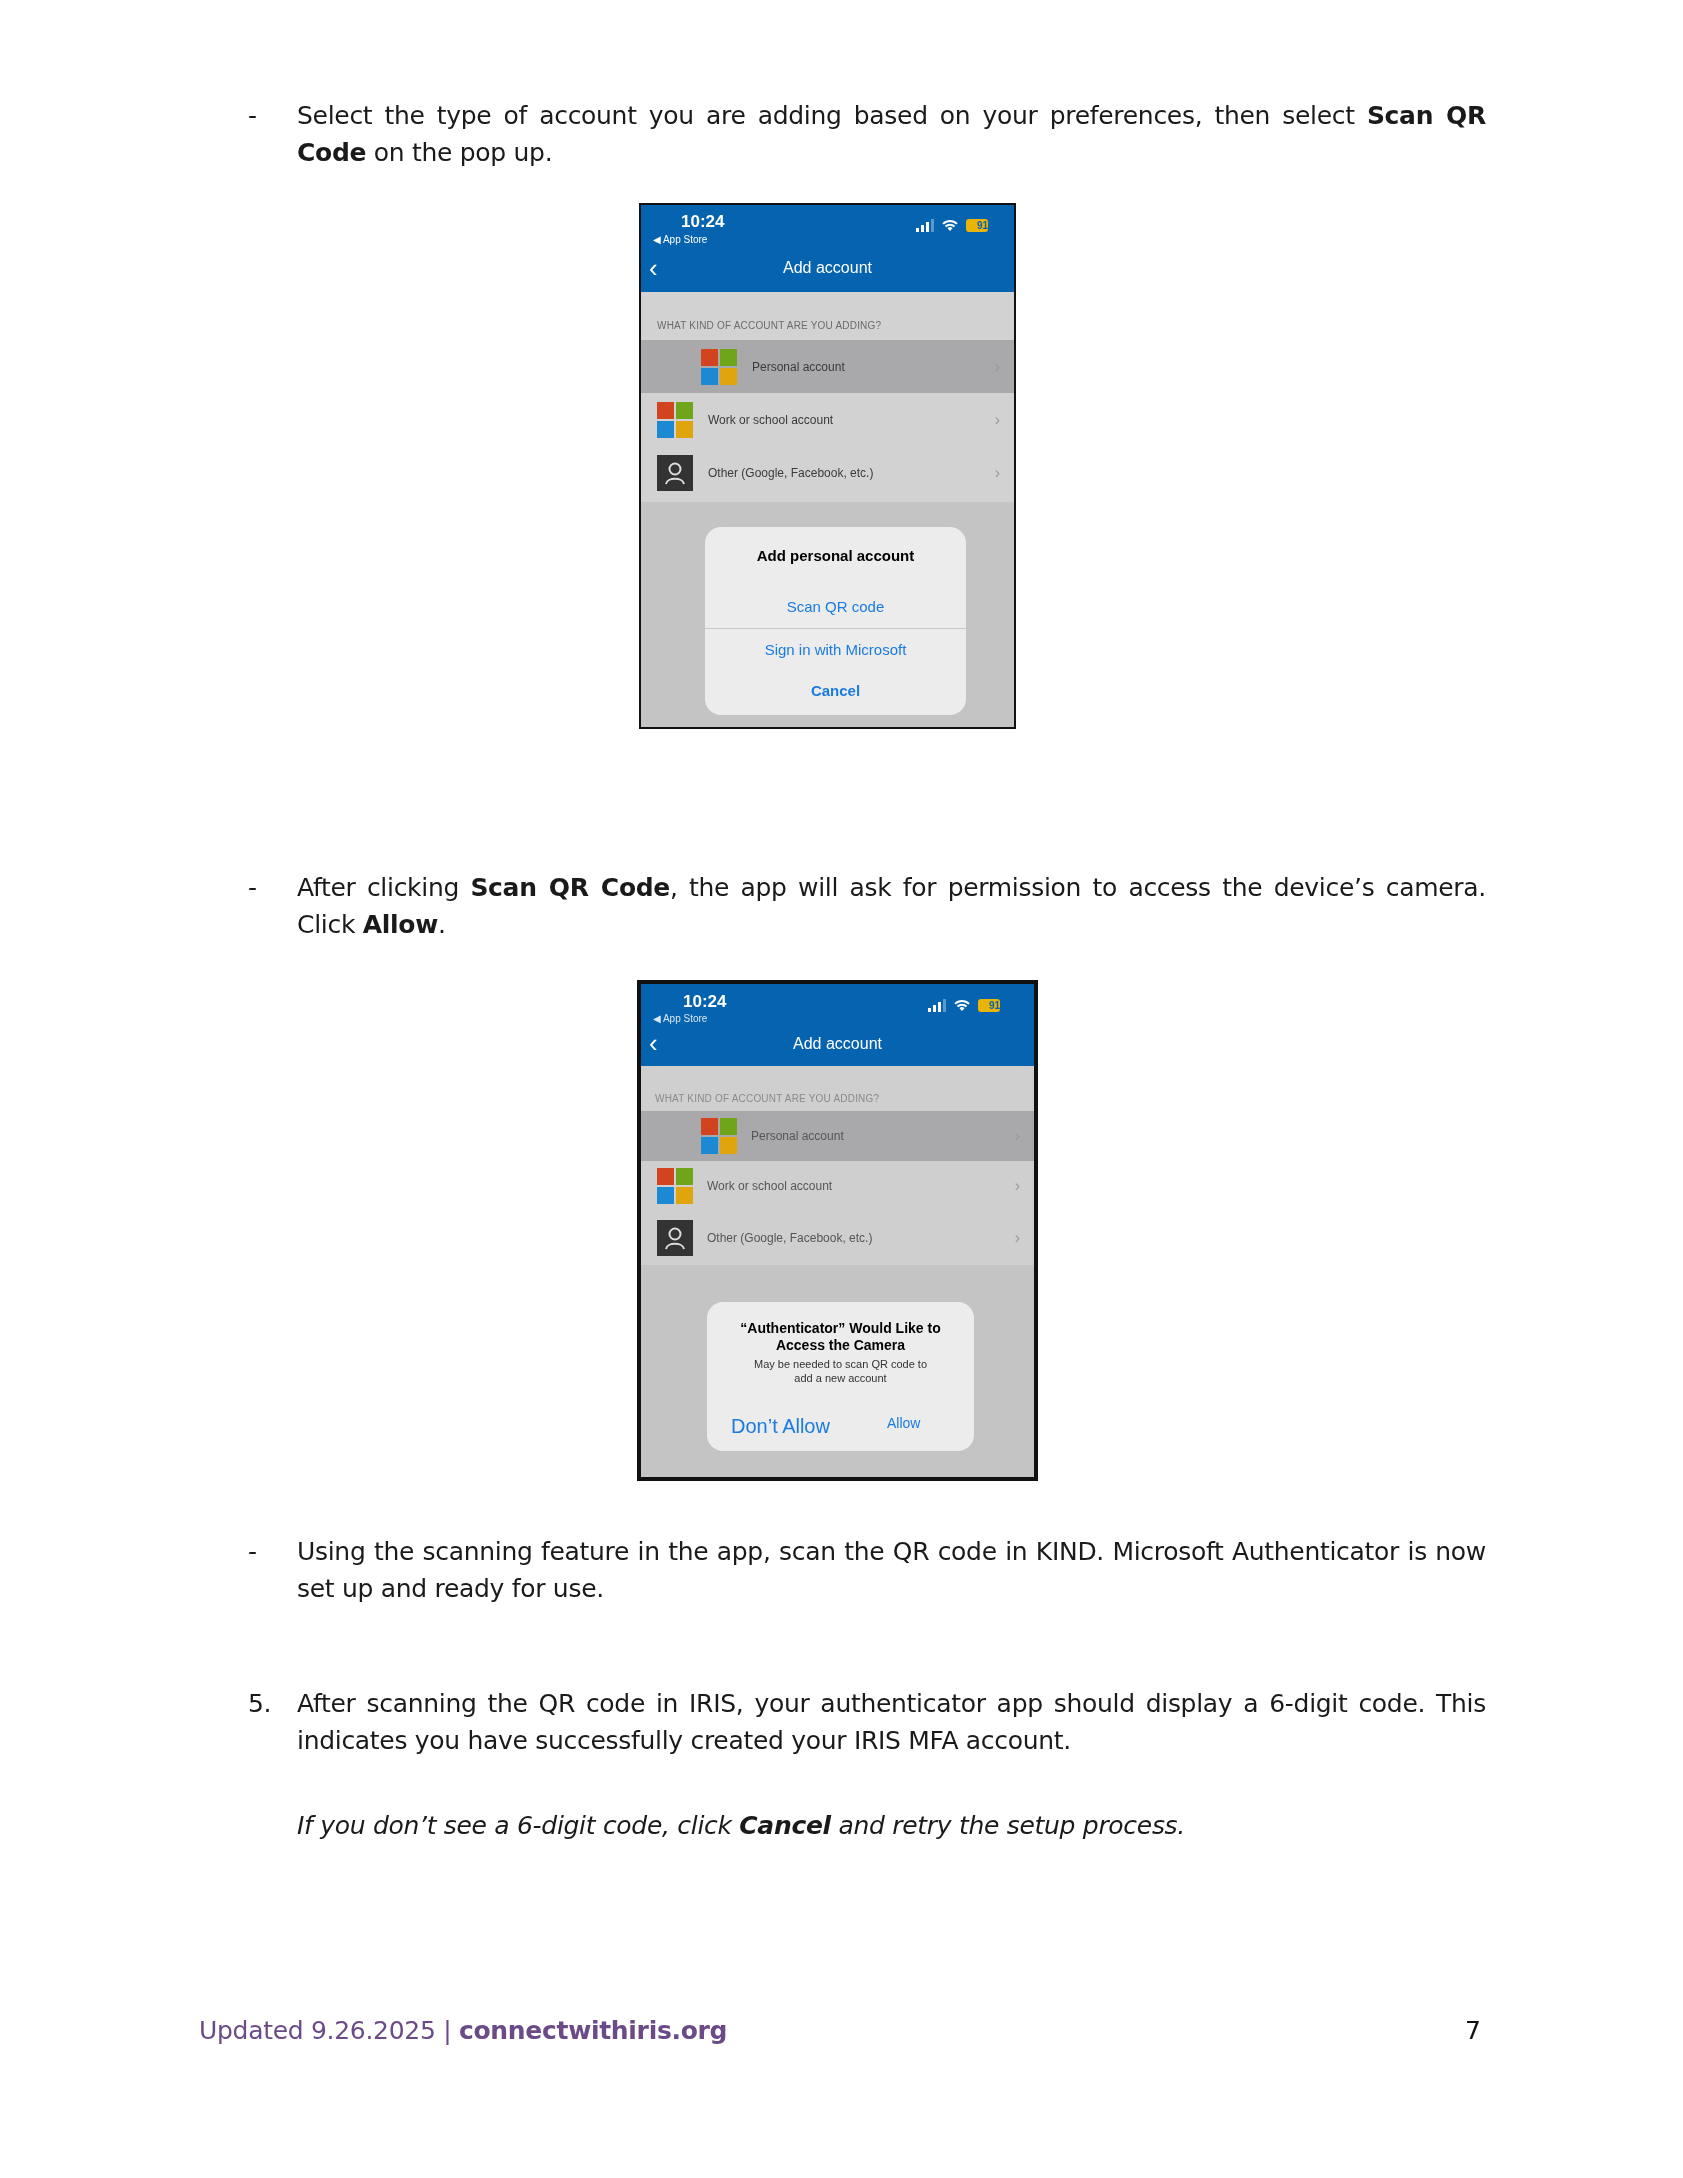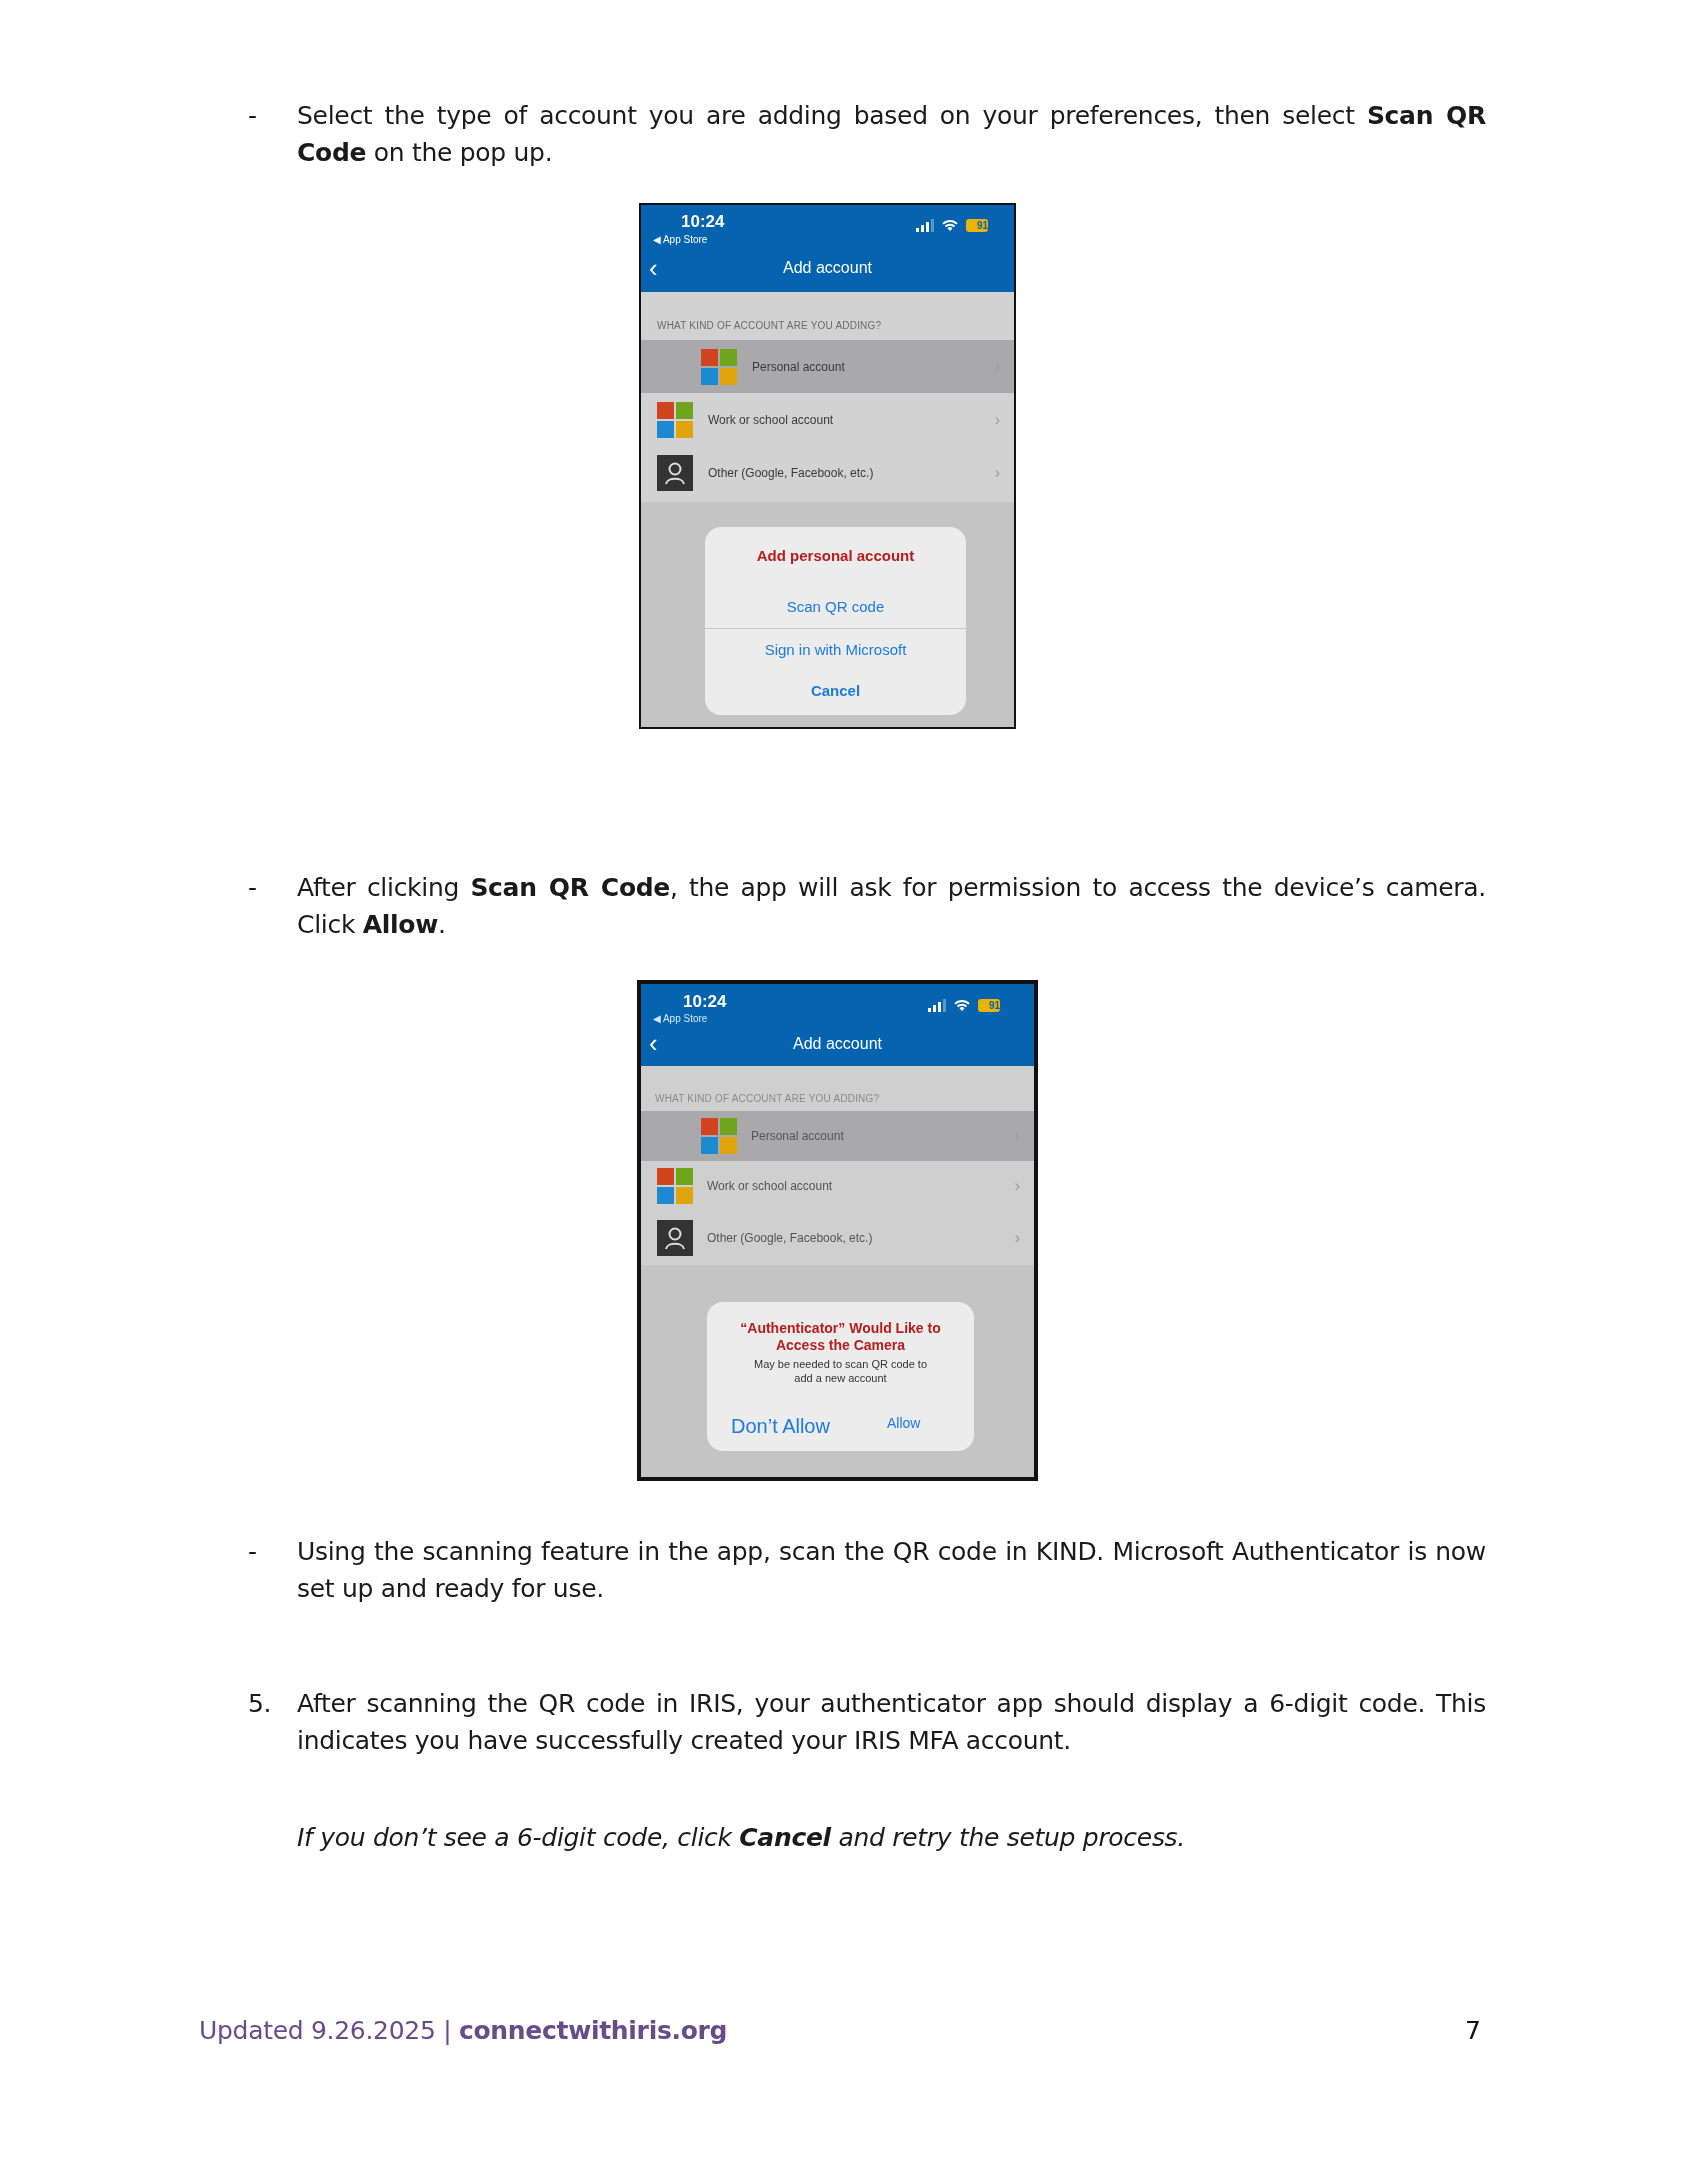--- a/index.html
+++ b/index.html
@@ -26,21 +26,21 @@
   .phone .list-area { position:absolute; left:0; right:0; background:#d2d2d2; }
   .phone .section-label { position:absolute; color:#6b6b6b; letter-spacing:0.2px; }
   .phone .row { position:absolute; left:0; right:0; display:flex; align-items:center; }
   .phone .row.selected { background:#a9a9ac;padding-left:44px; }
   .ms-logo { display:grid; grid-template-columns:1fr 1fr; grid-template-rows:1fr 1fr; gap:2px; }
   .ms-logo i { display:block; }
   .person-icon { background:#333; display:flex; align-items:center; justify-content:center; }
   .row .label { color:#3a3a3a; }
   .row .chev { position:absolute; color:#9a9a9a; }
   .dialog { position:absolute; background:#ececec; border-radius:16px; text-align:center; }
-  .dialog .dtitle { color:#b91c1c; font-weight:bold; }
+  .dialog .dtitle { color:#000000; font-weight:bold; }
   .dialog .dbtn { color:#1a7be0; }
   .dialog .sep { position:absolute; left:0; right:0; height:1px; background:#c8c8c8; }
 
   .footer { position:absolute; left:199px; top:2016px; font-size:25px; color:#6a4a87; letter-spacing:-0.3px; }
   .footer b { font-weight:bold; }
   .page-num { position:absolute; left:1465px; top:2016px; font-size:25px; color:#111; }
 </style>
 </head>
 <body>
 
@@ -186,20 +186,20 @@
 </div>
 
 <div class="para" style="top:1533px;">
   <span class="marker">-</span>
   <div class="text">Using the scanning feature in the app, scan the QR code in KIND. Microsoft Authenticator is now set up and ready for use.</div>
 </div>
 
 <div class="para" style="top:1685px;">
   <span class="marker">5.</span>
   <div class="text">After scanning the QR code in IRIS, your authenticator app should display a 6-digit code. This indicates you have successfully created your IRIS MFA account.</div>
-  <div class="text italic" style="margin-top:60px;"><span>If you don’t see a 6-digit code, click </span><b>Cancel</b><span> and retry the setup process.</span></div>
+  <div class="text italic" style="margin-top:48px;"><span>If you don’t see a 6-digit code, click </span><b>Cancel</b><span> and retry the setup process.</span></div>
 </div>
 
 <div class="footer">
   <span>Updated 9.26.2025</span><span style="white-space:pre;"> | </span><b>connectwithiris.org</b>
 </div>
 <div class="page-num">7</div>
 
 
 </body></html>

